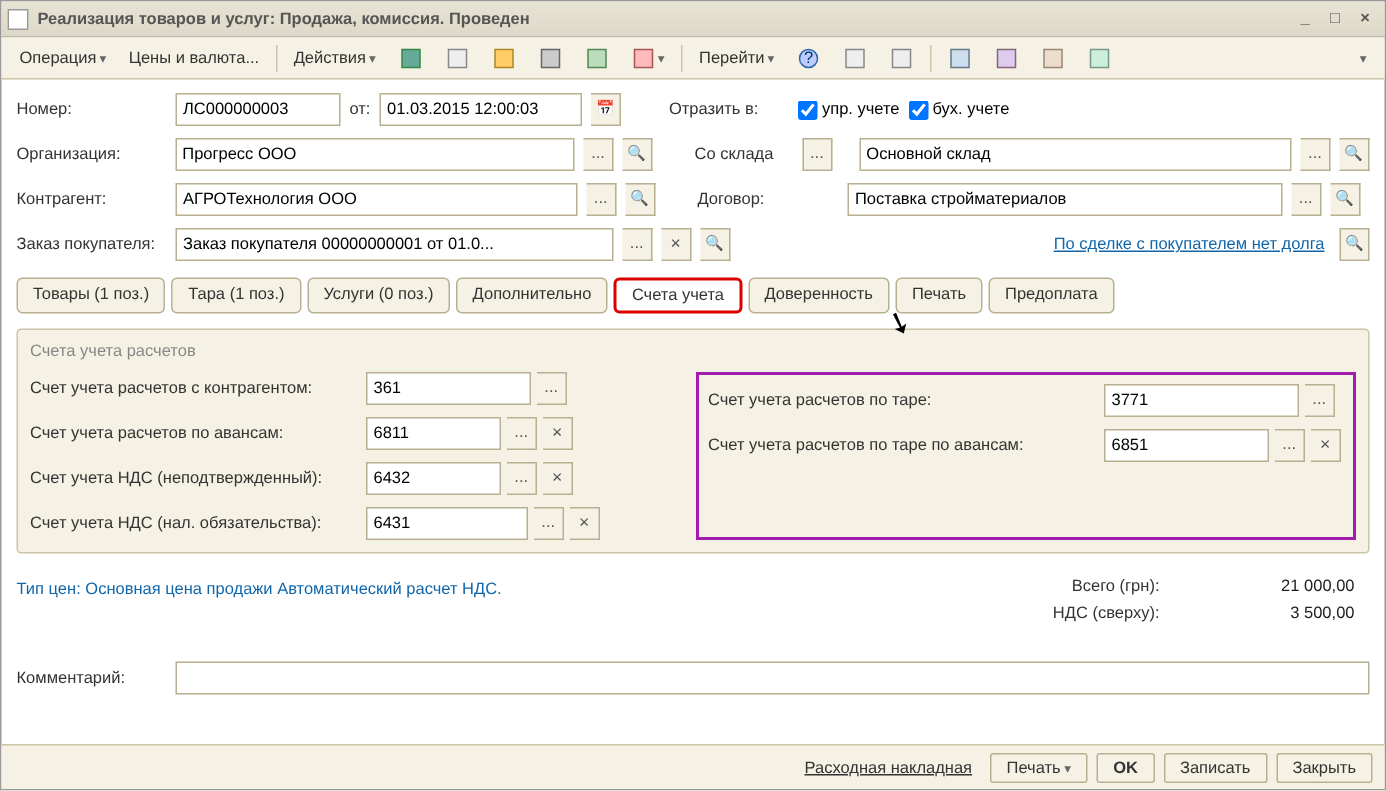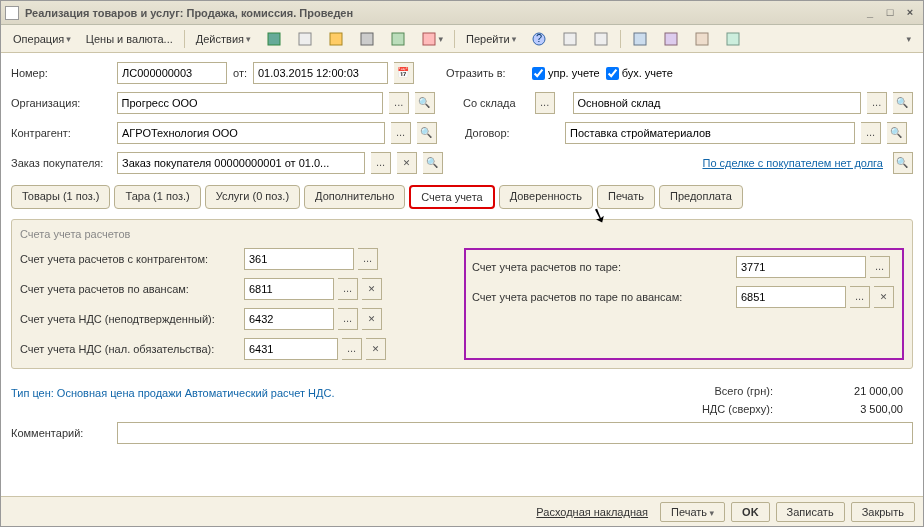--- a/index.html
+++ b/index.html
@@ -191,21 +191,21 @@
       <span class="lbl2" style="width:94px">Договор:</span>
       <div class="inp" style="width:290px">
           <input value="Поставка стройматериалов" style="">
         </div>
       <div class="btn-sm dots"></div>
       <div class="btn-sm lens"></div>
     </div>
 
     <div class="row">
       <span class="lbl" style="line-height:12px">Заказ покупателя:</span>
-      <div class="inp" style="width:248px">
+      <div class="inp" style="width:292px">
           <input value="Заказ покупателя 00000000001 от 01.0..." style="">
         </div>
       <div class="btn-sm dots"></div>
       <div class="btn-sm x"></div>
       <div class="btn-sm lens"></div>
       <div style="flex:1"></div>
       <span class="link-text">По сделке с покупателем нет долга</span>
       <div class="btn-sm lens" style="border-left:1px solid #b8b090;margin-left:4px"></div>
     </div>
 
@@ -243,21 +243,21 @@
           <div class="frow">
             <span class="flbl">Счет учета НДС (неподтвержденный):</span>
             <div class="inp" style="width:90px">
                 <input value="6432" style="">
               </div>
             <div class="btn-sm dots"></div>
             <div class="btn-sm x"></div>
           </div>
           <div class="frow">
             <span class="flbl">Счет учета НДС (нал. обязательства):</span>
-            <div class="inp" style="width:94px">
+            <div class="inp" style="width:108px">
                 <input value="6431" style="">
               </div>
             <div class="btn-sm dots"></div>
             <div class="btn-sm x"></div>
           </div>
         </div>
         <div class="col highlight-box">
           <div class="frow">
             <span class="flbl2">Счет учета расчетов по таре:</span>
             <div class="inp" style="width:130px">
@@ -285,21 +285,21 @@
           <span class="tlbl">Всего (грн):</span>
           <span class="tval">21 000,00</span>
         </div>
         <div class="trow">
           <span class="tlbl">НДС (сверху):</span>
           <span class="tval">3 500,00</span>
         </div>
       </div>
     </div>
 
-    <div class="row" style="margin-top:0">
+    <div class="row" style="margin-top:19px">
       <span class="lbl">Комментарий:</span>
       <div class="inp" style="flex:1">
           <input style="">
         </div>
     </div>
   </div>
 
   <div class="bottombar">
     <span class="blink">Расходная накладная</span>
     <div class="bbtn dd">Печать</div>

